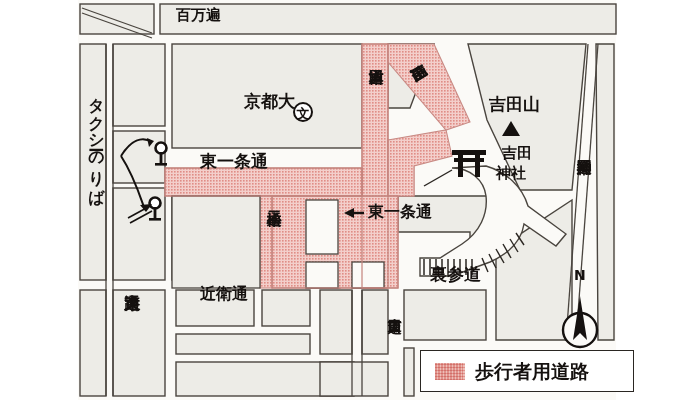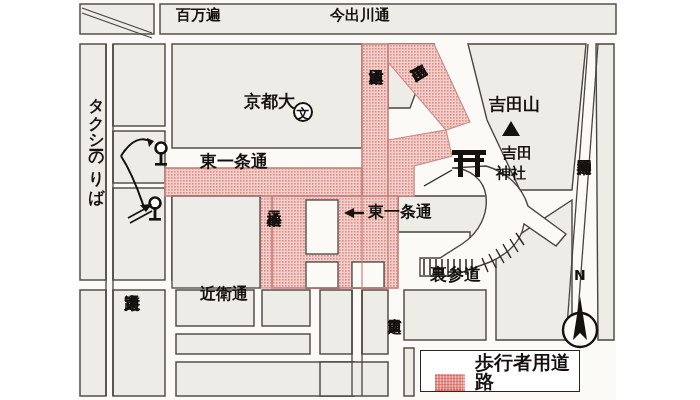--- a/index.html
+++ b/index.html
@@ -13,22 +13,22 @@
   .lbl{position:absolute;color:#15110f;font-weight:700;line-height:1.0;white-space:nowrap;
        letter-spacing:0px;}
   .vert{writing-mode:vertical-rl;text-orientation:upright;white-space:nowrap;line-height:1.02;}
   .f16{font-size:16px;}
   .f15{font-size:15px;}
   .f14{font-size:14px;}
   .f17{font-size:17px;}
   .f19{font-size:15px;}
 
   
-  #legend{position:absolute;left:420px;top:350px;width:160px;height:42px;background:#ffffff;
-          border:1.5px solid #2a2622;box-sizing:border-box;display:flex;align-items:flex-end;gap:10px;
+  #legend{position:absolute;left:420px;top:350px;width:214px;height:42px;background:#ffffff;
+          border:1.5px solid #2a2622;box-sizing:border-box;display:flex;align-items:center;gap:10px;
           padding-left:14px;}
   #legend-swatch{width:30px;height:17px;flex:0 0 auto;}
   #legend-text{font-size:19px;font-weight:700;color:#15110f;line-height:1;}
   #north-n{position:absolute;left:14px;top:-1px;font-size:14px;font-weight:700;color:#15110f;line-height:1;}
 </style>
 </head>
 <body>
 
 <div id="stage">
 
@@ -218,21 +218,20 @@
     <line x1="424" y1="186" x2="452" y2="170" stroke="#2a2622" stroke-width="1.4"></line>
 
     <g>
       <circle cx="580" cy="330" r="17" fill="#fbfaf7" stroke="#15110f" stroke-width="2.4"></circle>
       <polygon points="580,296 587,340 580,333 573,340" fill="#15110f"></polygon>
     </g>
   </svg>
 
   <div class="lbl f19" style="left:176px;top:8px;">百万遍</div>
 
-  <div class="lbl f19" style="left:330px;top:8px;">今出川通</div>
 
   <div class="lbl f17" style="left:212px;top:93px;margin-left:32px;">京都大</div>
 
   <div class="lbl f17" style="left:200px;top:153px;">東一条通</div>
 
   <div class="lbl vert f16" style="left:88px;top:86px;height:178px;">タクシーのりば</div>
 
   <div class="lbl vert f16" style="left:124px;top:282px;height:106px;">東大路通</div>
 
   <div class="lbl vert f15" style="left:266px;top:200px;height:84px;">二本松通</div>

